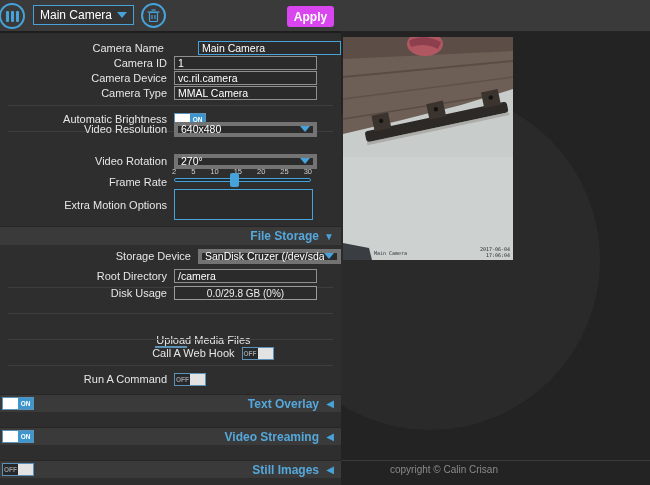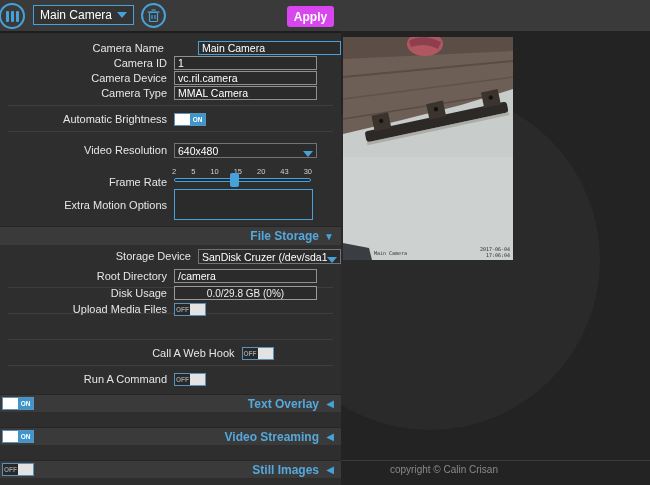--- a/index.html
+++ b/index.html
@@ -25,22 +25,22 @@
              font-family:"Liberation Sans",sans-serif;cursor:pointer;}
 
   
   .panel{position:absolute;left:0;top:31px;width:341px;height:454px;background:#2e2e2e;
          border-top:2px solid #1d1d1d;box-sizing:border-box;}
   .row{position:absolute;left:0;width:341px;height:14px;display:flex;align-items:center;}
   .lbl{width:167px;text-align:right;padding-right:7px;color:#e6e6e6;font-size:11px;white-space:nowrap;}
   .txt-input{width:143px;height:14px;box-sizing:border-box;background:#2b2b2b;border:1px solid #8f8f8f;
              color:#fff;font-size:10.5px;padding:0 3px;font-family:"Liberation Sans",sans-serif;}
   .txt-input.focus{border-color:#46a2d9;}
-  .dropdown{width:143px;height:15px;box-sizing:border-box;background:#2b2b2b;border:1px solid #737373;
-            color:#fff;font-size:10.5px;display:flex;align-items:flex-end;padding:0 3px;cursor:pointer;}
+  .dropdown{width:143px;height:15px;box-sizing:border-box;background:#2b2b2b;border:4px solid #737373;
+            color:#fff;font-size:10.5px;display:flex;align-items:center;padding:0 3px;cursor:pointer;}
   .dropdown .txt{flex:1;white-space:nowrap;overflow:hidden;}
   .sep{position:absolute;left:8px;width:325px;height:0;border-top:1px solid #3e3e3e;}
 
   
   .toggle{width:32px;height:13px;box-sizing:border-box;border:1px solid #5d92b8;display:flex;
           background:#26292c;cursor:pointer;font-size:6.5px;font-weight:bold;overflow:hidden;}
   .toggle .knob{width:15px;background:#fff;}
   .toggle .st{flex:1;display:flex;align-items:center;justify-content:center;}
   .toggle.on .st{background:#3e96cc;color:#fff;}
   .toggle.off .st{background:#26292c;color:#9a9a9a;}
@@ -126,38 +126,45 @@
   <div class="row" style="top:79px;">
     <span class="lbl">Automatic Brightness</span>
     <span class="toggle on">
       <span class="knob"></span>
       <span class="st">ON</span>
     </span>
   </div>
 
   <div class="sep" style="top:98px;"></div>
 
-  <div class="row" style="top:110px;">
+  <div class="row" style="top:89px;">
     <span class="lbl">Video Resolution</span>
     <span class="dropdown">
       <span class="txt">640x480</span>
+      <span class="tri-down"></span>
+    </span>
+  </div>
+  <div class="row" style="top:121px;">
+    <span class="lbl">Video Rotation</span>
+    <span class="dropdown">
+      <span class="txt">270°</span>
       <span class="tri-down"></span>
     </span>
   </div>
 
   <div class="row" style="top:142px;">
     <span class="lbl">Frame Rate</span>
   </div>
   <div class="ticks" style="top:134px;">
     <span>2</span>
       <span>5</span>
       <span>10</span>
       <span>15</span>
       <span>20</span>
-      <span>43</span>
+      <span>25</span>
       <span>30</span>
   </div>
   <div class="track" style="top:145px;"></div>
   <div class="handle" style="left:230px;top:140px;"></div>
 
   <div class="row" style="top:165px;">
     <span class="lbl">Extra Motion Options</span>
   </div>
   <textarea class="textarea" style="top: 156px;"></textarea>
 
@@ -180,21 +187,21 @@
 
   <div class="sep" style="top:254px;"></div>
 
   <div class="row" style="top:253px;">
     <span class="lbl">Disk Usage</span>
     <span class="meter">0.0/29.8 GB (0%)</span>
   </div>
 
   <div class="sep" style="top:280px;"></div>
 
-  <div class="row" style="top:269px;">
+  <div class="row" style="top:301px;flex-direction:column;">
     <span class="lbl">Upload Media Files</span>
     <span class="toggle off">
       <span class="st">OFF</span>
       <span class="knob"></span>
     </span>
   </div>
 
   <div class="sep" style="top:306px;"></div>
 
   <div class="row" style="top:313px;justify-content:center;">

